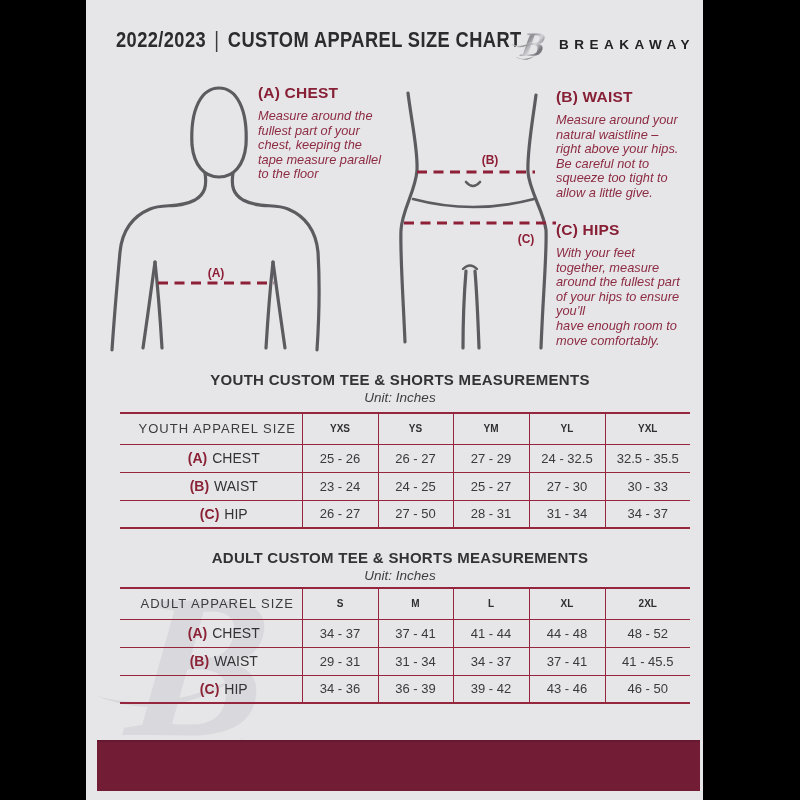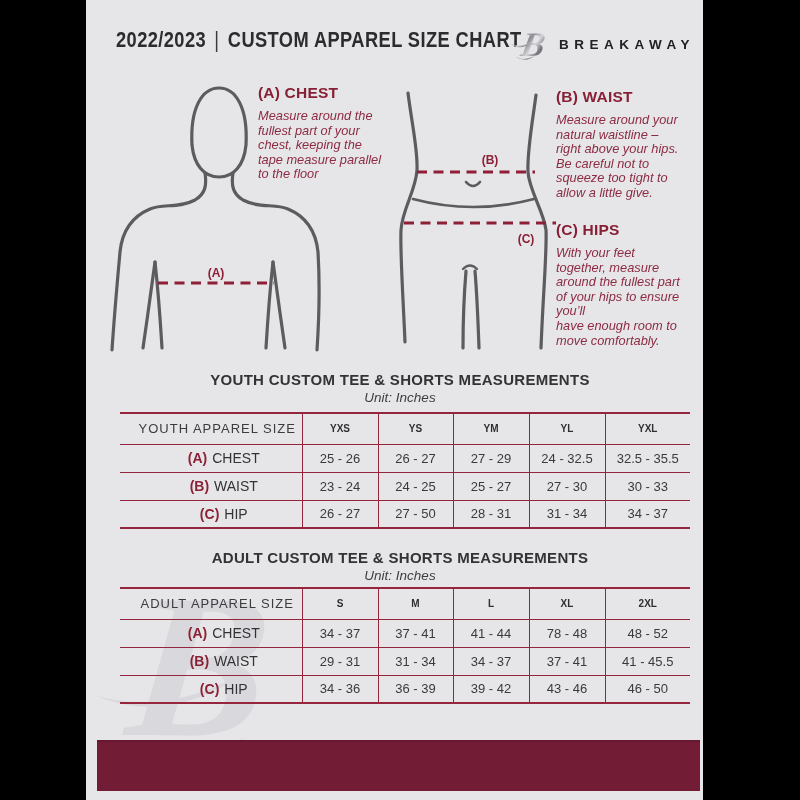--- a/index.html
+++ b/index.html
@@ -208,21 +208,21 @@
             <td class="c-size">M</td>
             <td class="c-size">L</td>
             <td class="c-size">XL</td>
             <td class="c-size">2XL</td>
           </tr>
           <tr>
             <td class="c-rowlabel"><span class="prefix">(A)</span>CHEST</td>
             <td class="c-val">34 - 37</td>
             <td class="c-val">37 - 41</td>
             <td class="c-val">41 - 44</td>
-            <td class="c-val">78 - 48</td>
+            <td class="c-val">44 - 48</td>
             <td class="c-val">48 - 52</td>
           </tr>
           <tr>
             <td class="c-rowlabel"><span class="prefix">(B)</span>WAIST</td>
             <td class="c-val">29 - 31</td>
             <td class="c-val">31 - 34</td>
             <td class="c-val">34 - 37</td>
             <td class="c-val">37 - 41</td>
             <td class="c-val">41 - 45.5</td>
           </tr>

